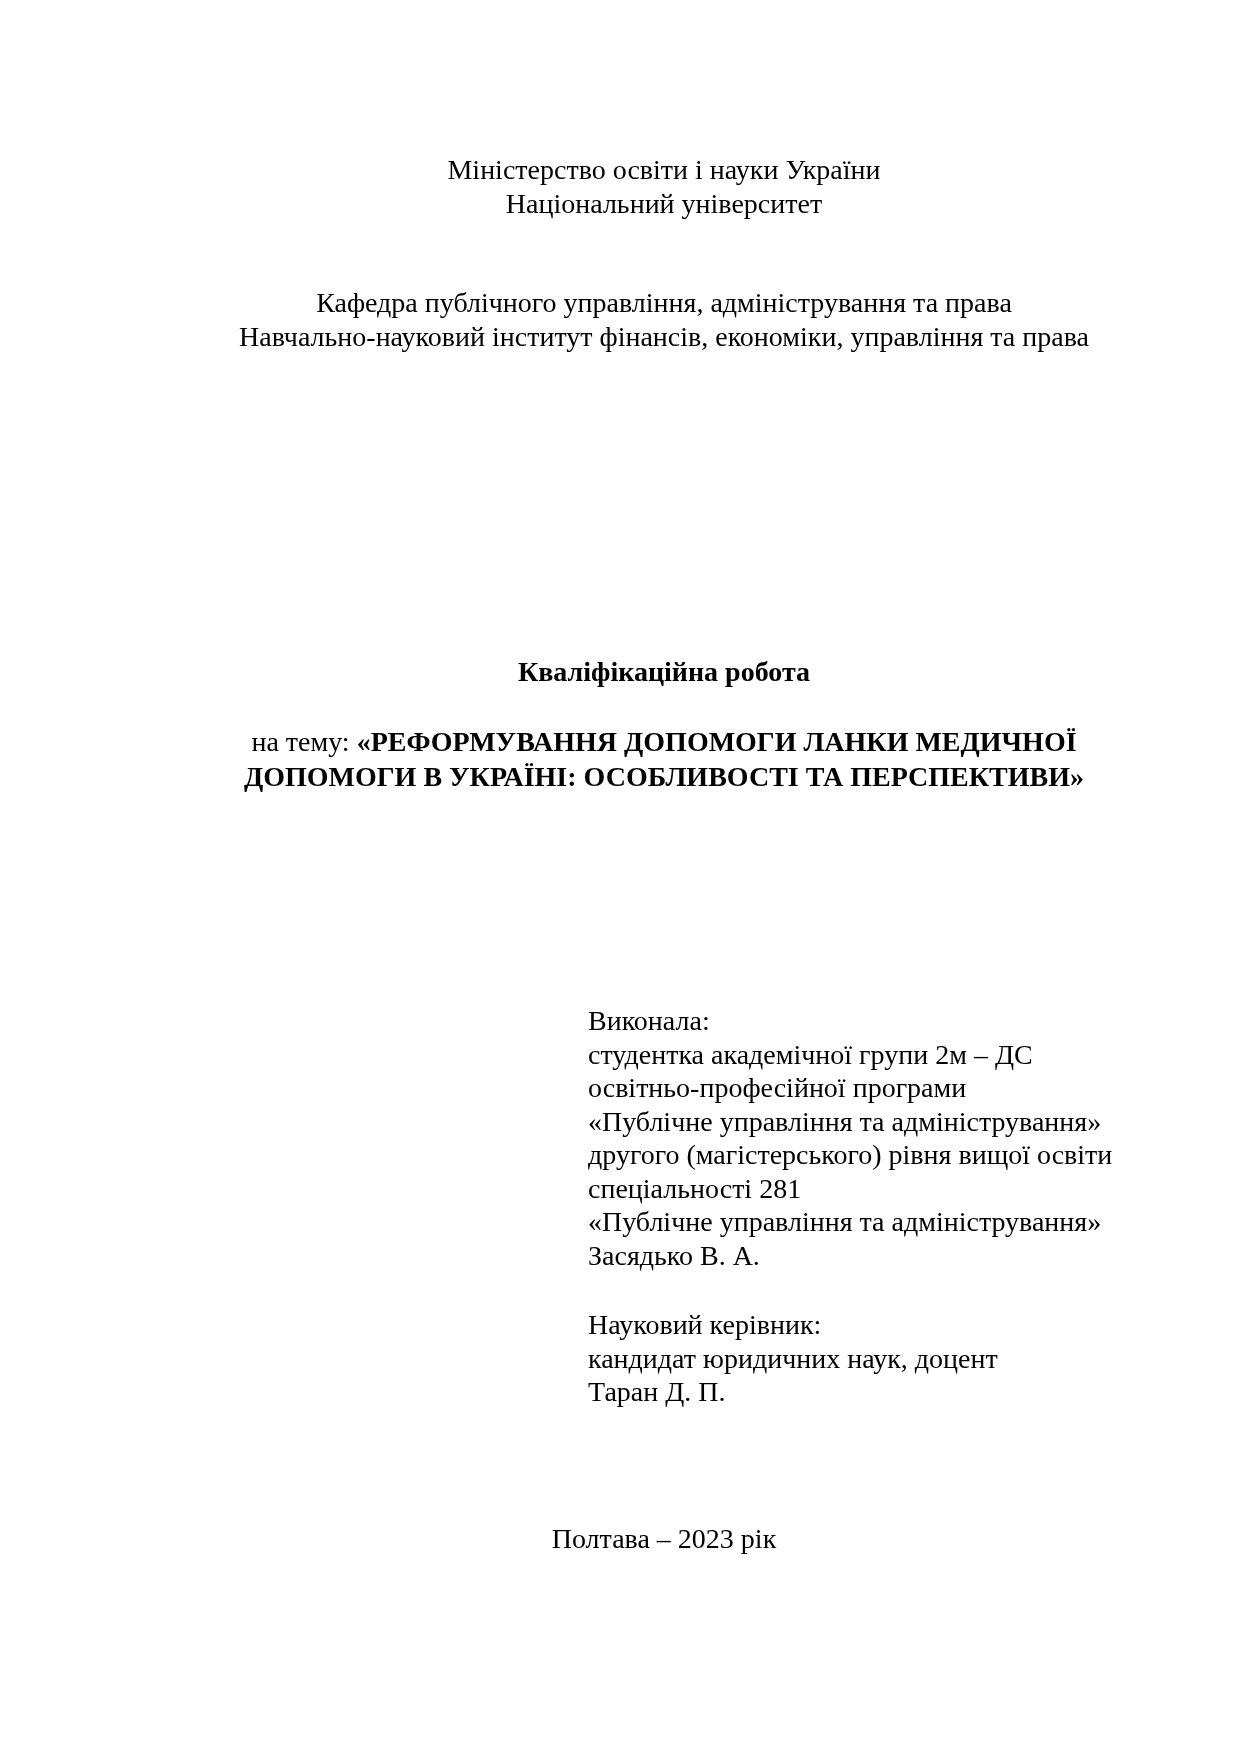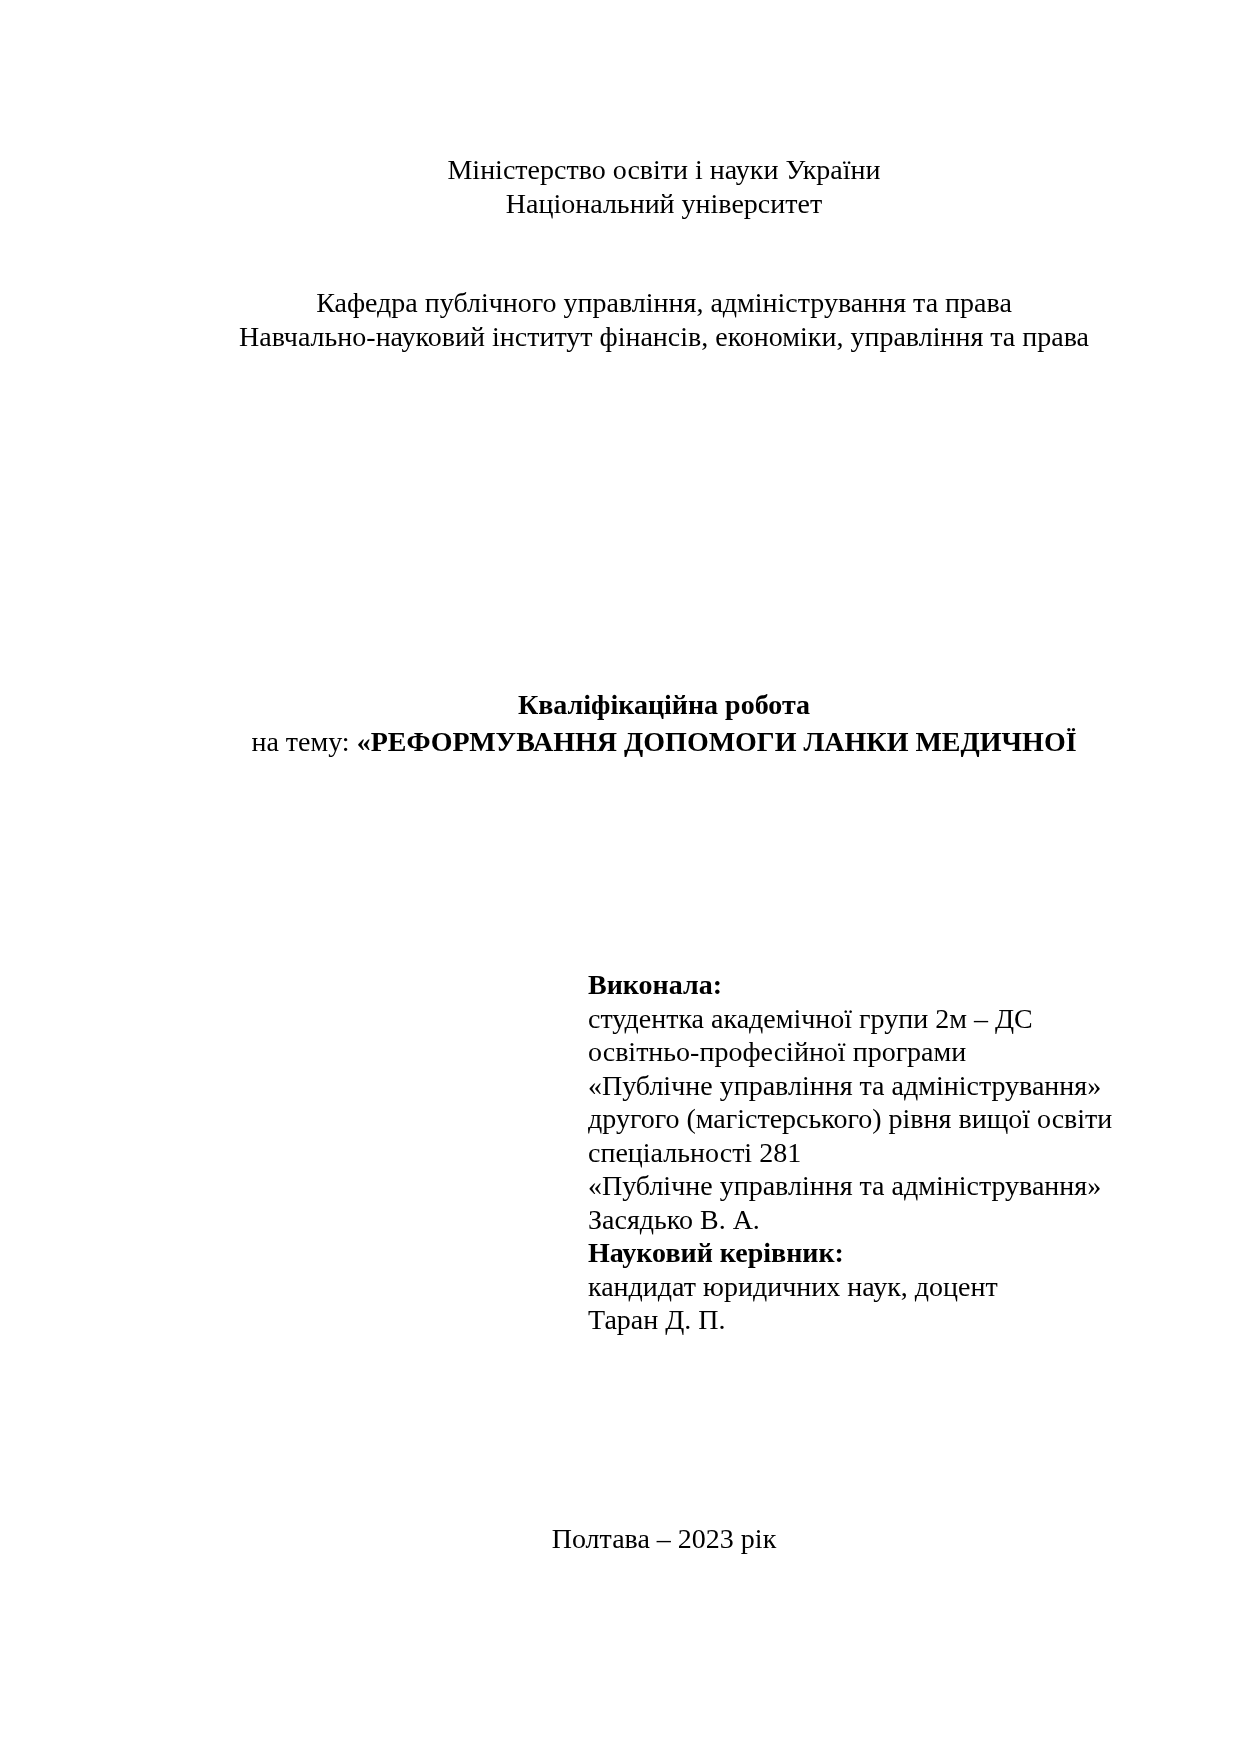--- a/index.html
+++ b/index.html
@@ -23,25 +23,25 @@
     position: absolute;
     left: 177px;
     width: 974px;
     top: 0;
   }
   .centered { text-align: center; }
   .block { position: absolute; left: 0; width: 974px; }
 
   .header-top    { top: 153px; line-height: 34px; }
   .header-dept   { top: 286px; line-height: 34px; }
-  .work-type     { top: 655px; line-height: 34px; font-weight: bold; margin-top: 33px; }
+  .work-type     { top: 655px; line-height: 34px; font-weight: bold; }
   .topic         { top: 724px; line-height: 35px; font-weight: bold; }
   .topic .prefix { font-weight: normal; }
   .author-block  { top: 968px; left: 411px; width: 563px; line-height: 33.5px; text-align: left; }
-  .bold-label    { font-weight: bold; }
+  .bold-label    { font-weight: normal; margin-top: 36px; }
   .footer-line   { top: 1522px; line-height: 34px; }
 </style>
 </head>
 <body>
 
 <div class="page">
   <div class="content">
 
     <div class="block centered header-top">
       <div>Міністерство освіти і науки України</div>
@@ -50,20 +50,21 @@
 
     <div class="block centered header-dept">
       <div>Кафедра публічного управління, адміністрування та права</div>
       <div>Навчально-науковий інститут фінансів, економіки, управління та права</div>
     </div>
 
     <div class="block centered work-type">Кваліфікаційна робота</div>
 
     <div class="block centered topic">
       <div><span class="prefix">на тему: </span><span>«РЕФОРМУВАННЯ ДОПОМОГИ ЛАНКИ МЕДИЧНОЇ</span></div>
+      <div>ДОПОМОГИ В УКРАЇНІ: ОСОБЛИВОСТІ ТА ПЕРСПЕКТИВИ»</div>
     </div>
 
     <div class="block author-block">
       <div class="bold-label">Виконала:</div>
       <div>студентка академічної групи 2м – ДС</div>
       <div>освітньо-професійної програми</div>
       <div>«Публічне управління та адміністрування»</div>
       <div>другого (магістерського) рівня вищої освіти</div>
       <div>спеціальності 281</div>
       <div>«Публічне управління та адміністрування»</div>

